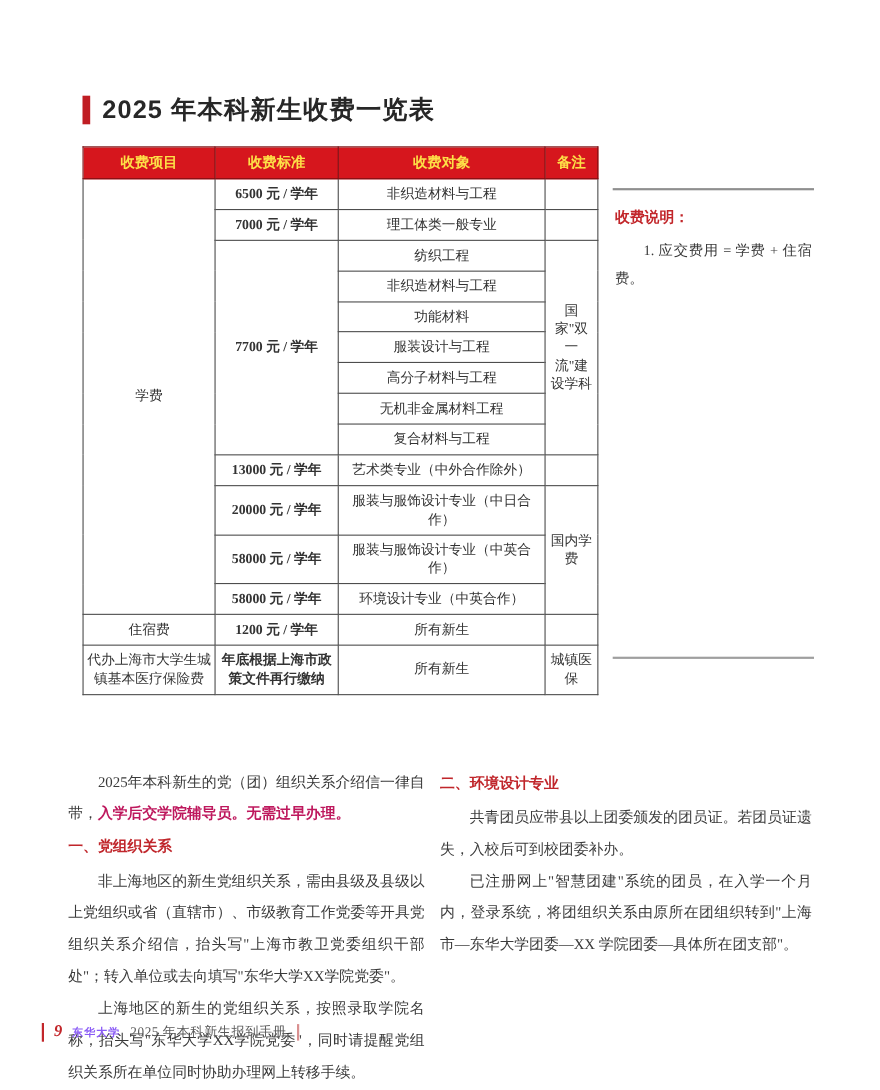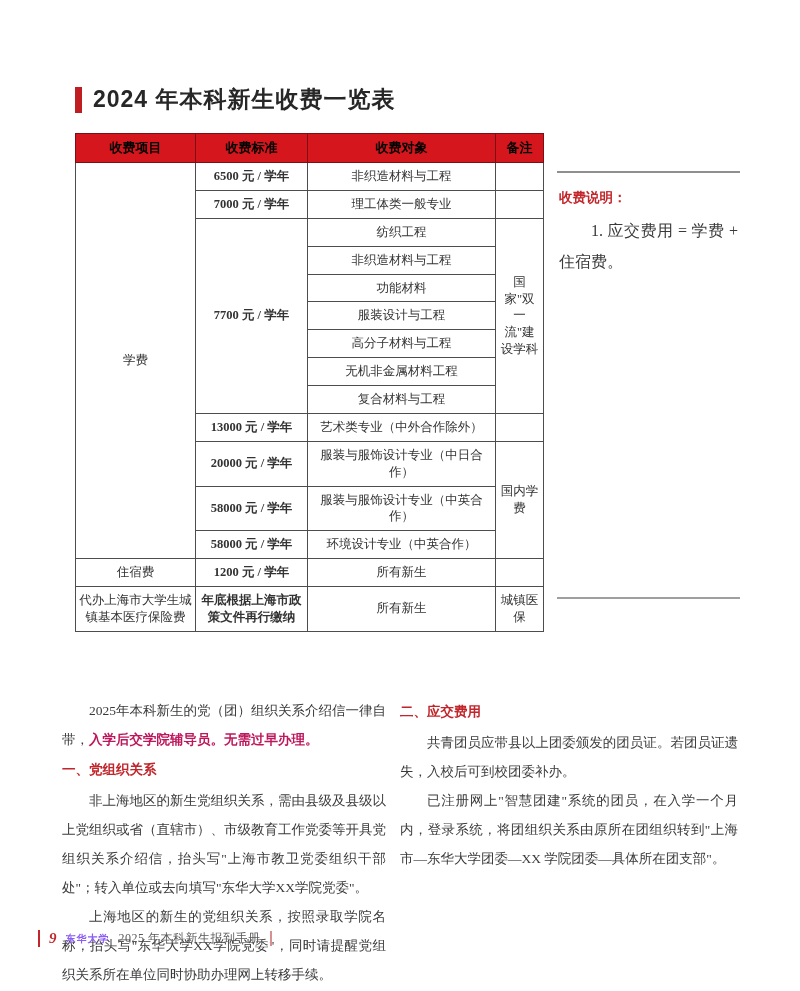--- a/index.html
+++ b/index.html
@@ -8,31 +8,31 @@
 
   
   .sec-title{display:flex;align-items:center;gap:11px;margin:0;
     font-family:"Liberation Sans",sans-serif;font-weight:bold;font-size:23px;color:#272727;letter-spacing:1px;}
   .red-bar{width:7px;height:26px;background:#c01d23;flex:0 0 auto;}
 
   
   .fee-section{padding:84px 60px 0 75px;}
   .fee-body{display:flex;margin-top:18px;align-items:flex-start;}
   table.fee-table{width:468px;border-collapse:collapse;table-layout:fixed;flex:0 0 auto;}
-  .fee-table th{background:#d6161d;color:#000000;font-family:"Liberation Sans",sans-serif;
+  .fee-table th{background:#d6161d;color:#fde047;font-family:"Liberation Sans",sans-serif;
     font-size:13px;font-weight:bold;border:1px solid #7a1013;padding:5px 2px;}
   .fee-table td{border:1px solid #4d4d4d;font-size:12.5px;text-align:center;
     padding:5px 3px;color:#333;line-height:1.35;}
   .fee-table td.bold{font-weight:bold;}
 
   
   .fee-notes{width:184px;margin-left:13px;border-top:2px solid #8f8f8f;border-bottom:2px solid #9f9f9f;
     height:428px;box-sizing:border-box;padding:16px 2px 0 2px;margin-top:38px;}
   .notes-title{color:#c2262a;font-weight:bold;font-size:13.5px;margin:0 0 8px 0;}
-  .note{font-size:16px;line-height:1.95;text-indent:2em;margin:0;text-align:justify;color:#3a3a3a;}
+  .note{font-size:13px;line-height:1.95;text-indent:2em;margin:0;text-align:justify;color:#3a3a3a;}
 
   
   .transfer-section{padding:40px 60px 0 75px;}
   .cols{display:flex;gap:14px;margin-top:24px;margin-left:-13px;}
   .col-left{width:324px;flex:0 0 auto;}
   .col-right{width:338px;flex:0 0 auto;}
   .para{font-size:13.5px;line-height:2.15;text-align:justify;margin:0;color:#3a3a3a;}
   .indent{text-indent:2em;}
   .red-bold{color:#be185d;font-weight:bold;}
   .sub-heading{color:#c0262b;font-size:13.5px;font-weight:bold;margin:2px 0;line-height:2.1;}
@@ -46,21 +46,21 @@
   .fbook{color:#5a5a5a;font-size:12px;letter-spacing:0.5px;}
 </style>
 </head>
 <body>
 
 <div class="page">
 
   <section class="fee-section">
     <h1 class="sec-title">
       <span class="red-bar"></span>
-      <span>2024 年本科新生收费一览表</span>
+      <span>2025 年本科新生收费一览表</span>
     </h1>
     <div class="fee-body">
       <table class="fee-table">
         <colgroup>
           <col style="width:120px">
             <col style="width:112px">
             <col style="width:188px">
             <col style="width:48px">
         </colgroup>
         <thead>
@@ -147,21 +147,21 @@
 
   <section class="transfer-section">
     <div class="cols">
       <div class="col-left">
         <p class="para indent"><span>2025年本科新生的党（团）组织关系介绍信一律自带，</span><span class="red-bold">入学后交学院辅导员。无需过早办理。</span></p>
         <h3 class="sub-heading">一、党组织关系</h3>
         <p class="para indent">非上海地区的新生党组织关系，需由县级及县级以上党组织或省（直辖市）、市级教育工作党委等开具党组织关系介绍信，抬头写"上海市教卫党委组织干部处"；转入单位或去向填写"东华大学XX学院党委"。</p>
         <p class="para indent">上海地区的新生的党组织关系，按照录取学院名称，抬头写"东华大学XX学院党委"，同时请提醒党组织关系所在单位同时协助办理网上转移手续。</p>
       </div>
       <div class="col-right">
-        <h3 class="sub-heading">二、应交费用</h3>
+        <h3 class="sub-heading">二、环境设计专业</h3>
         <p class="para indent">共青团员应带县以上团委颁发的团员证。若团员证遗失，入校后可到校团委补办。</p>
         <p class="para indent">已注册网上"智慧团建"系统的团员，在入学一个月内，登录系统，将团组织关系由原所在团组织转到"上海市—东华大学团委—XX 学院团委—具体所在团支部"。</p>
       </div>
     </div>
   </section>
 
   <footer class="page-footer">
     <span class="fbar"></span>
     <span class="fnum">9</span>
     <span class="funi">东华大学</span>

